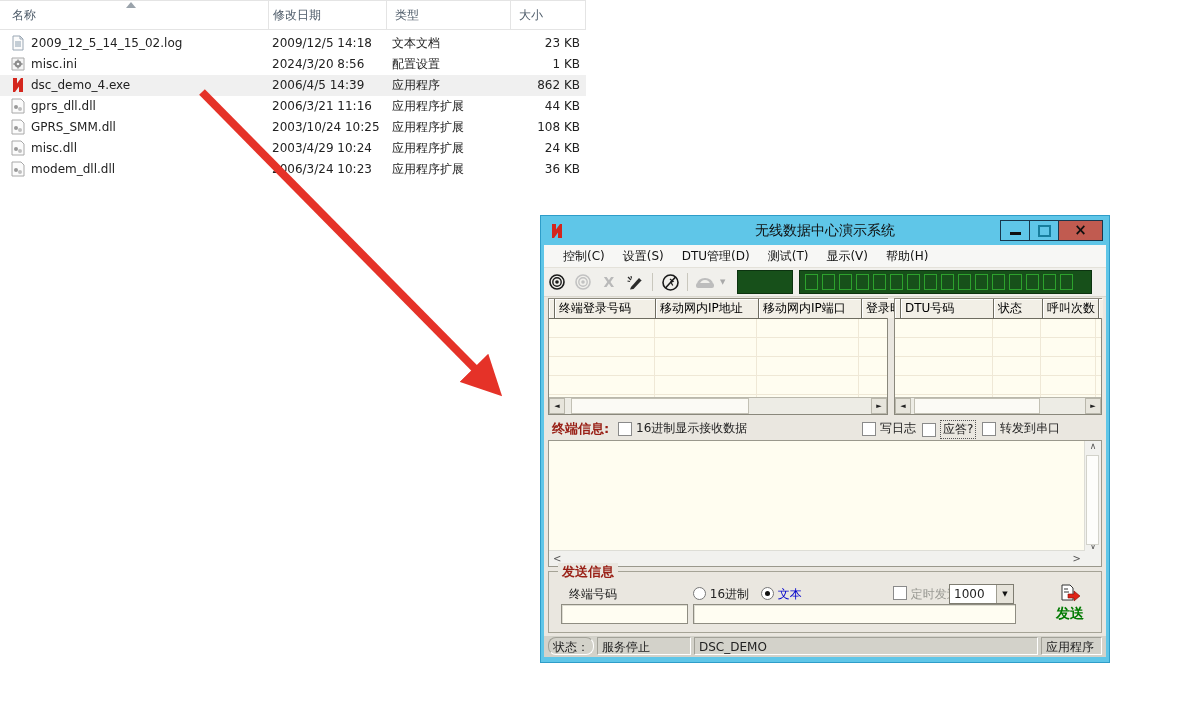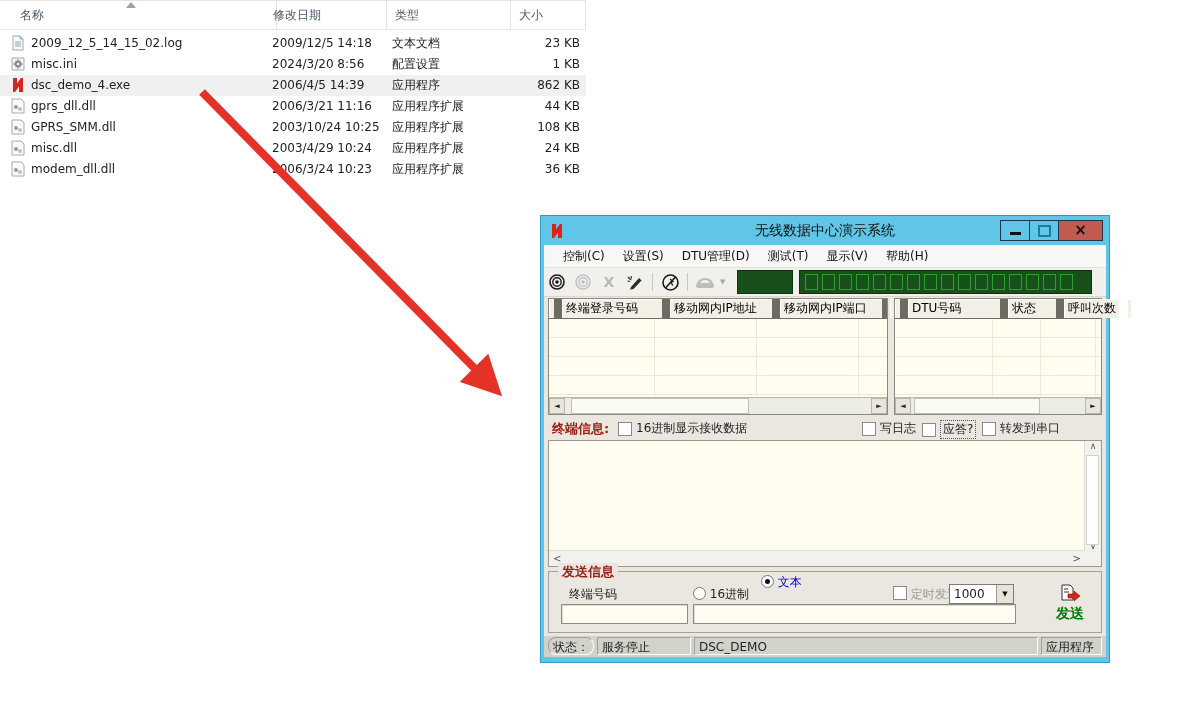--- a/index.html
+++ b/index.html
@@ -2,21 +2,21 @@
 <html><head>
 <meta charset="utf-8">
 <style>
   html,body{margin:0;padding:0;}
   body{width:1198px;height:705px;background:#fff;position:relative;overflow:hidden;
        font-family:"DejaVu Sans",sans-serif;color:#222;}
   
   .explorer{position:absolute;left:0;top:0;width:586px;}
   .exp-header{position:relative;height:28px;border-top:1px solid #e4e4e4;border-bottom:1px solid #e4e4e4;font-size:12px;color:#4c5a68;}
   .exp-col{position:absolute;top:0;bottom:0;display:flex;align-items:center;padding-left:8px;border-right:1px solid #e4e4e4;box-sizing:border-box;}
-  .col-name{left:12px;width:265px;}
+  .col-name{left:4px;width:265px;}
   .col-date{left:265px;width:122px;}
   .col-type{left:387px;width:124px;}
   .col-size{left:511px;width:75px;}
   .sort-asc{position:absolute;left:126px;top:1px;width:0;height:0;border-left:5px solid transparent;border-right:5px solid transparent;border-bottom:6px solid #9aa3ab;}
   .exp-rows{position:absolute;left:0;top:33px;width:586px;}
   .exp-row{position:relative;height:21px;font-size:12px;}
   .exp-row.selected{background:#f0f0f0;}
   .fcell{position:absolute;top:0;height:21px;line-height:21px;white-space:nowrap;}
   .fc-icon{left:10px;top:2px;height:16px;width:16px;}
   .fc-name{left:31px;}
@@ -49,21 +49,21 @@
   .x-glyph{font-weight:700;font-size:14px;color:#b9b9b9;}
   .dd-arrow{font-size:7px;color:#a9a9a9;margin:0 4px 0 2px;}
   .green-box{width:54px;height:22px;background:#17501a;border:1px solid #0c3310;margin-left:8px;}
   .led-panel{margin-left:6px;width:286px;height:22px;background:#17501a;border:1px solid #0c3310;
              display:flex;align-items:center;gap:4px;padding-left:5px;}
   .led{width:11px;height:14px;border:1px solid #2da12d;}
   
   .listview{position:absolute;top:53px;height:117px;border:1px solid #8a887c;background:#fffdf0;box-sizing:border-box;display:flex;flex-direction:column;}
   .lv-left{left:4px;width:340px;}
   .lv-right{left:350px;width:208px;}
-  .lv-header{display:flex;height:19px;border-bottom:1px solid #6e6c60;background:#6e6c60;gap:8px;}
+  .lv-header{display:flex;height:19px;border-bottom:1px solid #6e6c60;background:#6e6c60;gap:1px;}
   .lv-h{background:#f2efe6;box-shadow:inset 1px 1px 0 #fff;font-size:12px;color:#000;
         display:flex;align-items:center;padding-left:4px;box-sizing:border-box;overflow:hidden;white-space:nowrap;flex:0 0 auto;}
   .lv-body{flex:1;position:relative;background:
       repeating-linear-gradient(to bottom,#fffdf0 0 18px,#efe8d6 18px 19px);}
   .vline{position:absolute;top:0;bottom:0;width:1px;background:#efe8d6;}
   .sb-h{height:16px;display:flex;background:#edece5;border-top:1px solid #b9b7ab;}
   .sb-btn{width:16px;height:100%;background:#e7e5dc;border:1px solid #b9b7ab;box-sizing:border-box;
           display:flex;align-items:center;justify-content:center;font-size:7px;color:#222;}
   .sb-track{flex:1;position:relative;}
   .sb-thumb{position:absolute;top:0;height:100%;background:#fbfaf5;border:1px solid #c2c0b4;box-sizing:border-box;}
@@ -397,21 +397,21 @@
       </div>
       <div class="msb-corner"></div>
     </div>
 
     <div class="send-group">
       <span class="legend maroon">发送信息</span>
       <span class="sg-el" style="left:20px;top:14px;">终端号码</span>
       <span class="sg-el" style="left:144px;top:14px;">
         <span class="rdo"></span> <span>16进制</span>
       </span>
-      <span class="sg-el" style="left:212px;top:2px;">
+      <span class="sg-el" style="left:212px;top:14px;">
         <span class="rdo on"></span> <span class="blue">文本</span>
       </span>
       <span class="sg-el dim" style="left:324px;top:14px;padding-left:20px;">
         <span class="cbx"></span> <span>定时发送</span>
       </span>
       <div class="combo">
         <span class="combo-val">1000</span>
         <span class="combo-btn">▼</span>
       </div>
       <div class="send-btn">

